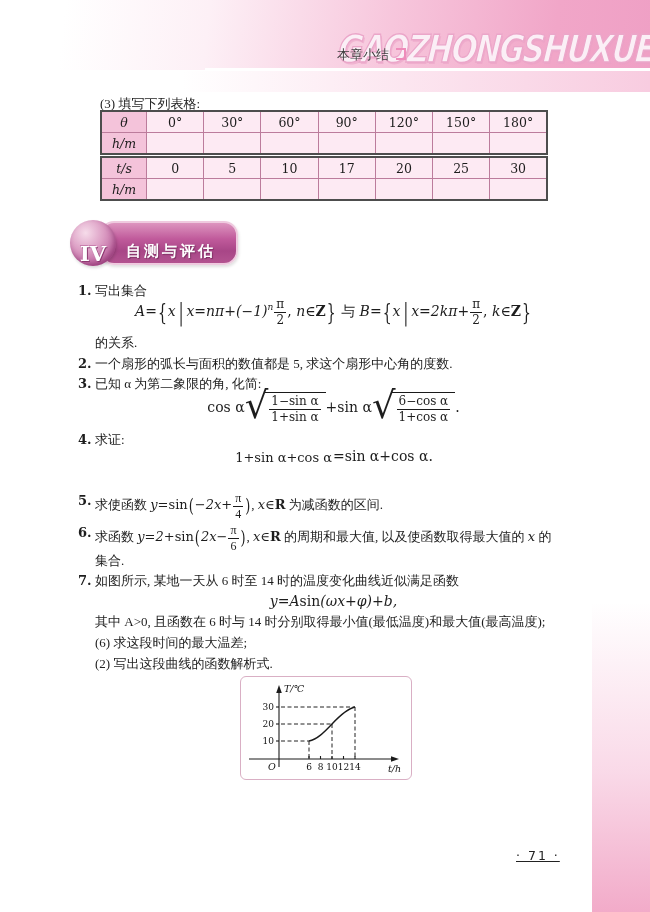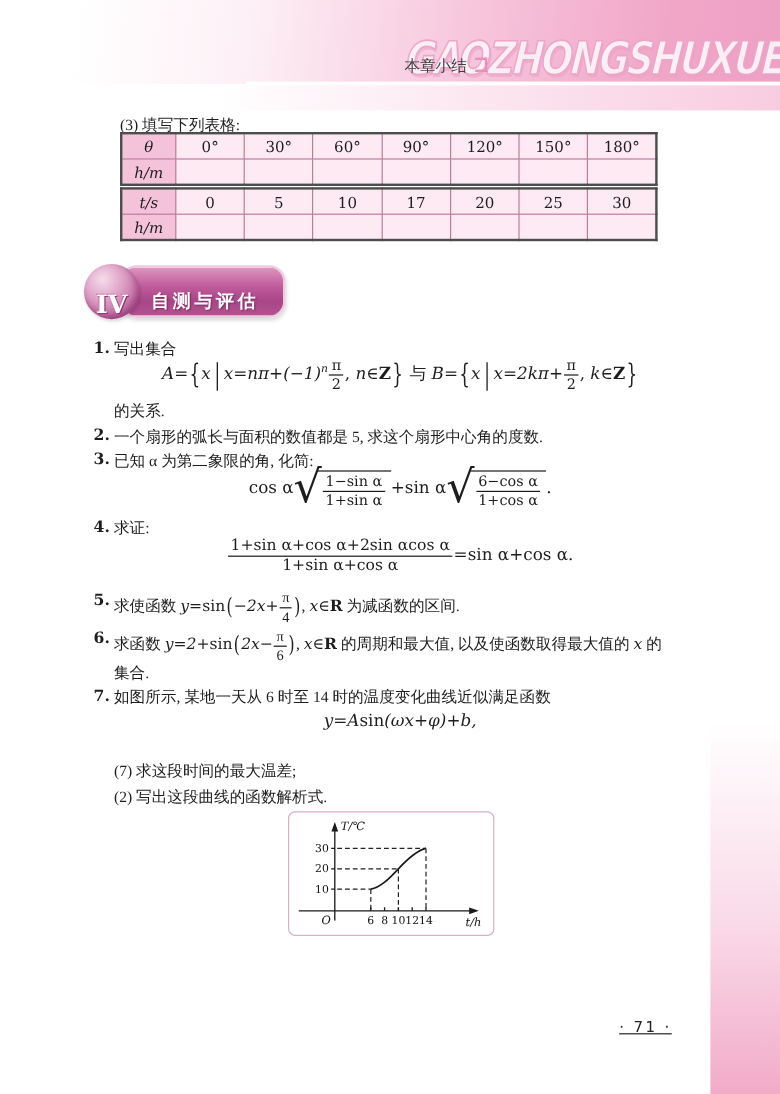--- a/index.html
+++ b/index.html
@@ -184,42 +184,43 @@
         <span class="rad">√</span>
         <span class="vinc"><span class="frac"><span class="fn">6−cos α</span><span class="fd">1+cos α</span></span></span>
       </span><span>.</span>
   </div>
 
   <div class="abs prob" style="top:431px;">
     <span class="pnum">4.</span>
     <span class="ptext">求证:</span>
   </div>
   <div class="fcenter math" style="top:448px;">
-    <span class="frac" style="font-size:13px;"><span class="fn">1+sin α+cos α+2sin αcos α</span><span class="fd">1+sin α+cos α</span></span><span>=sin α+cos α.</span>
+    <span class="frac" style="font-size:13px;"><span class="fd">1+sin α+cos α</span></span><span>=sin α+cos α.</span>
   </div>
 
   <div class="abs prob nowrap" style="top:492px;">
     <span class="pnum">5.</span>
     <span class="ptext"><span>求使函数 </span><span class="math it">y=</span><span class="math">sin</span><span class="bigp">(</span><span class="math it">−2x+</span><span class="frac"><span class="fn">π</span><span class="fd">4</span></span><span class="bigp">)</span><span>, </span><span class="math it">x∈</span><span class="bset">R</span><span> 为减函数的区间.</span></span>
   </div>
 
   <div class="abs prob nowrap" style="top:524px;">
     <span class="pnum">6.</span>
     <span class="ptext"><span>求函数 </span><span class="math it">y=2+</span><span class="math">sin</span><span class="bigp">(</span><span class="math it">2x−</span><span class="frac"><span class="fn">π</span><span class="fd">6</span></span><span class="bigp">)</span><span>, </span><span class="math it">x∈</span><span class="bset">R</span><span> 的周期和最大值, 以及使函数取得最大值的 </span><span class="math it">x</span><span> 的</span></span>
   </div>
   <div class="abs" style="top:552px;left:95px;">集合.</div>
 
   <div class="abs prob nowrap" style="top:572px;">
     <span class="pnum">7.</span>
     <span class="ptext">如图所示, 某地一天从 6 时至 14 时的温度变化曲线近似满足函数</span>
   </div>
   <div class="fcenter math" style="top:593px;">
     <span class="it">y=A</span><span>sin</span><span class="it">(ωx+φ)+b,</span>
   </div>
-  <div class="abs" style="top:634px;left:95px;">(7) 求这段时间的最大温差;</div>
+  <div class="abs nowrap" style="top:613px;left:95px;">其中 A&gt;0, 且函数在 6 时与 14 时分别取得最小值(最低温度)和最大值(最高温度);</div>
+  <div class="abs" style="top:634px;left:95px;">(6) 求这段时间的最大温差;</div>
   <div class="abs" style="top:655px;left:95px;">(2) 写出这段曲线的函数解析式.</div>
 
   <div class="chart-box">
     <svg width="168" height="100" viewBox="0 0 168 100">
 
       <g stroke="#222" stroke-width="1" stroke-dasharray="4 2.5" fill="none">
         <path d="M40 64 H68 M68 64 V82"></path>
         <path d="M40 47 H91 M91 47 V82"></path>
         <path d="M40 30 H114 M114 30 V82"></path>
       </g>

